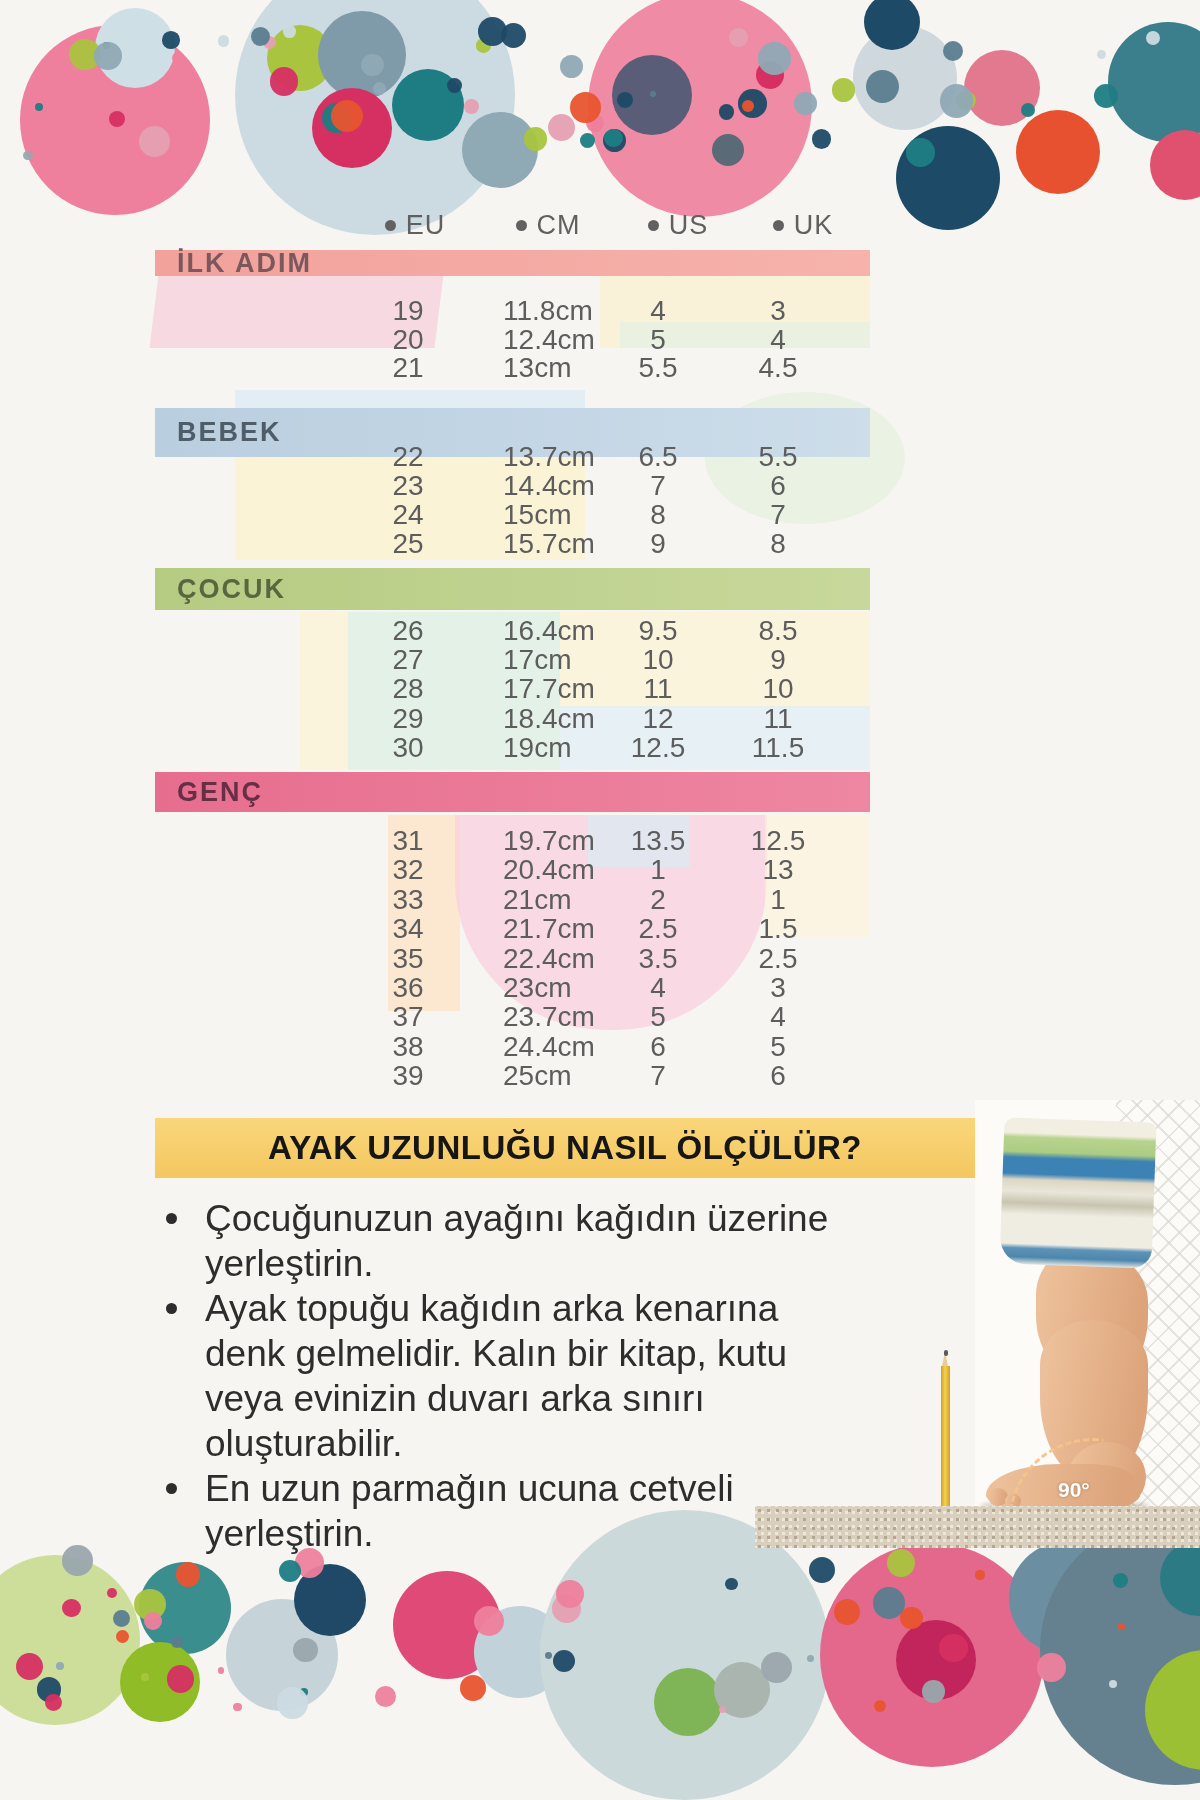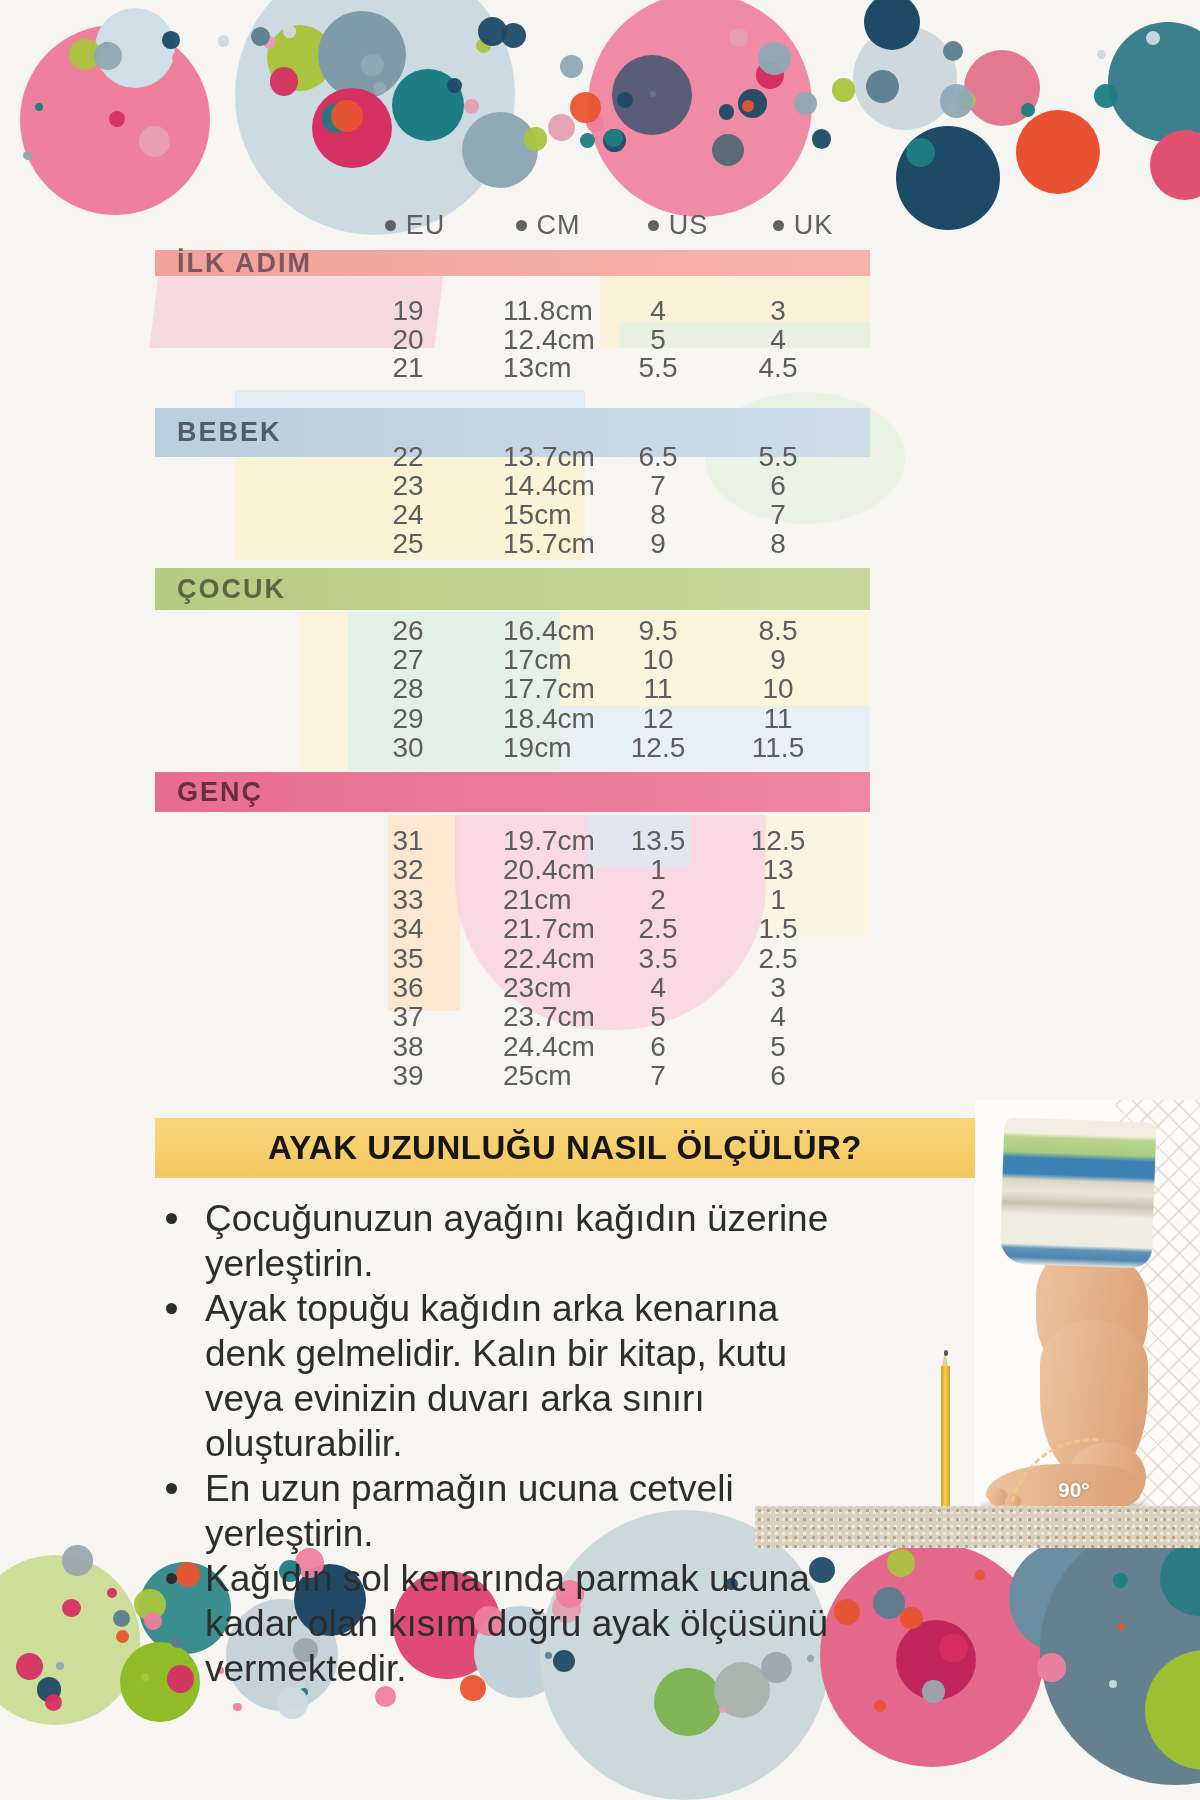--- a/index.html
+++ b/index.html
@@ -373,21 +373,20 @@
         <span class="c3">6</span>
       </div>
     </div>
 
   <div class="howto-title">AYAK UZUNLUĞU NASIL ÖLÇÜLÜR?</div>
 
   <ul id="howto-list" class="howto-list">
       <li>Çocuğunuzun ayağını kağıdın üzerine yerleştirin.</li>
       <li>Ayak topuğu kağıdın arka kenarına denk gelmelidir. Kalın bir kitap, kutu veya evinizin duvarı arka sınırı oluşturabilir.</li>
       <li>En uzun parmağın ucuna cetveli yerleştirin.</li>
-      <li>Kağıdın sol kenarında parmak ucuna kadar olan kısım doğru ayak ölçüsünü vermektedir.</li>
     </ul>
 
   <div>
     <div class="ph-bg"></div>
     <div class="xhatch"></div>
     <div class="thigh skin"></div>
     <div class="shorts"></div>
     <div class="calf skin"></div>
     <div class="fshadow"></div>
     <div class="heel skin"></div>

